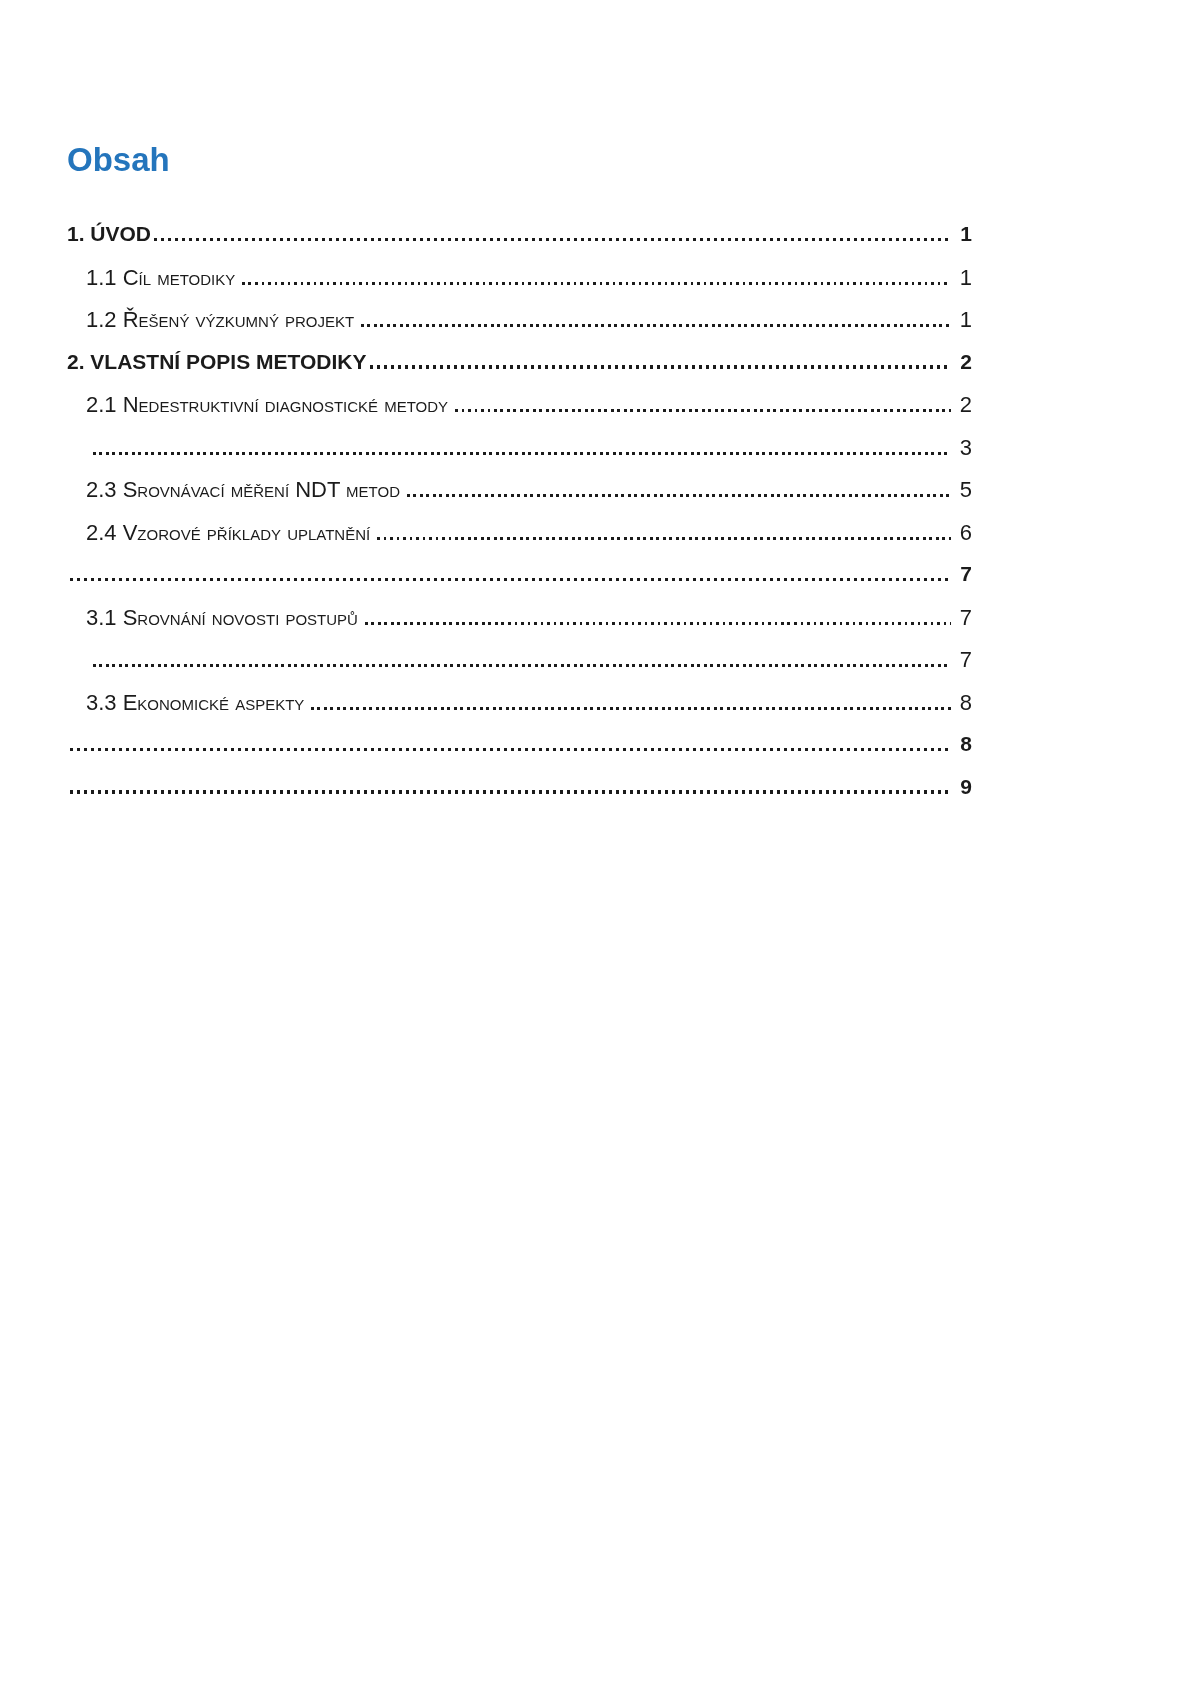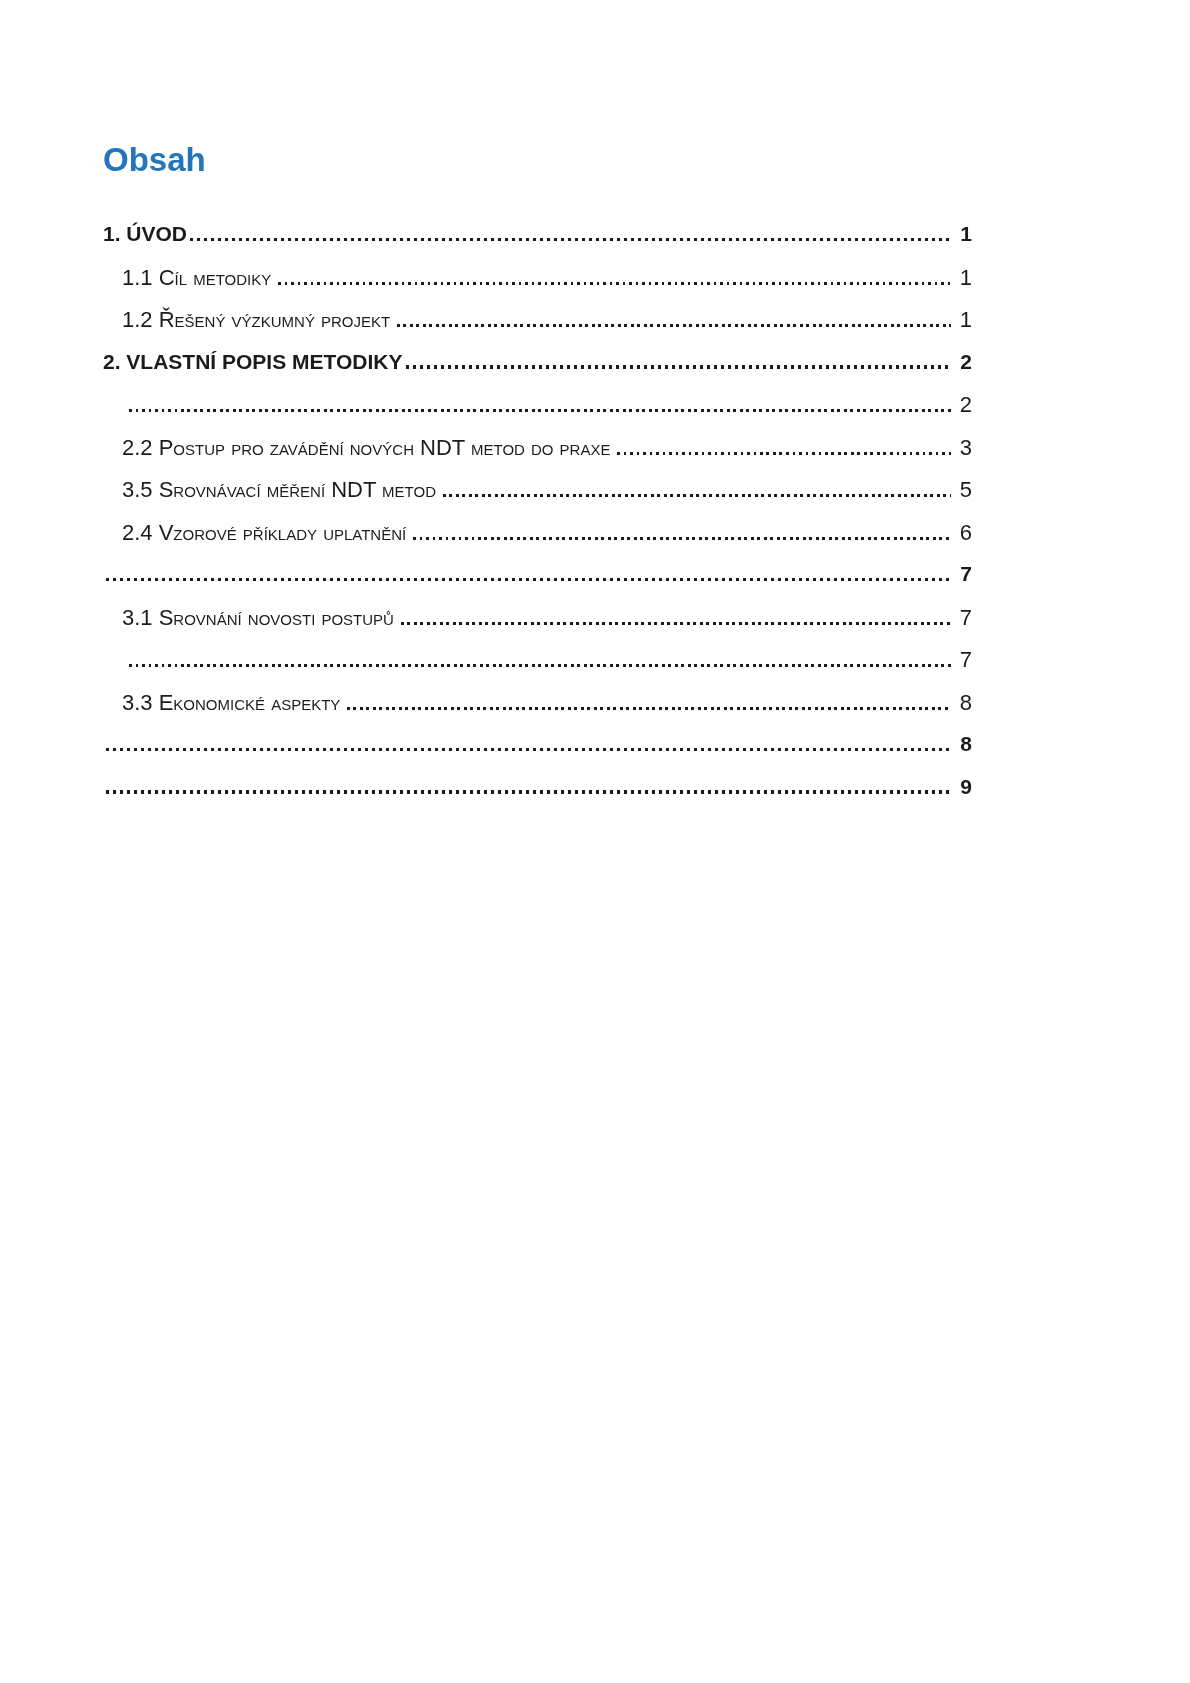--- a/index.html
+++ b/index.html
@@ -6,21 +6,21 @@
     margin: 0;
     padding: 0;
     background: #ffffff;
   }
   .page {
     position: relative;
     width: 1190px;
     height: 1683px;
     background: #ffffff;
     box-sizing: border-box;
-    padding: 140px 218px 0 103px;
+    padding: 140px 218px 0 67px;
     font-family: "Liberation Sans", sans-serif;
     color: #1b1b1b;
   }
   .doc-title {
     margin: 0 0 42px 0;
     font-size: 33px;
     line-height: 40px;
     font-weight: bold;
     color: #2475BC;
     letter-spacing: 0;
@@ -92,32 +92,32 @@
       <span class="pg">1</span>
     </div>
 
     <div class="toc-row lvl1">
       <span class="lbl">2. VLASTNÍ POPIS METODIKY</span>
       <span class="leader"></span>
       <span class="pg">2</span>
     </div>
 
     <div class="toc-row lvl2">
+      <span class="lbl">2.1 Nedestruktivní diagnostické metody</span>
       <span class="leader"></span>
       <span class="pg">2</span>
     </div>
 
     <div class="toc-row lvl2">
-      <span class="lbl">2.2 Postup pro zavádění nových NDT metod do praxe</span>
       <span class="leader"></span>
       <span class="pg">3</span>
     </div>
 
     <div class="toc-row lvl2">
-      <span class="lbl">3.5 Srovnávací měření NDT metod</span>
+      <span class="lbl">2.3 Srovnávací měření NDT metod</span>
       <span class="leader"></span>
       <span class="pg">5</span>
     </div>
 
     <div class="toc-row lvl2">
       <span class="lbl">2.4 Vzorové příklady uplatnění</span>
       <span class="leader"></span>
       <span class="pg">6</span>
     </div>
 

